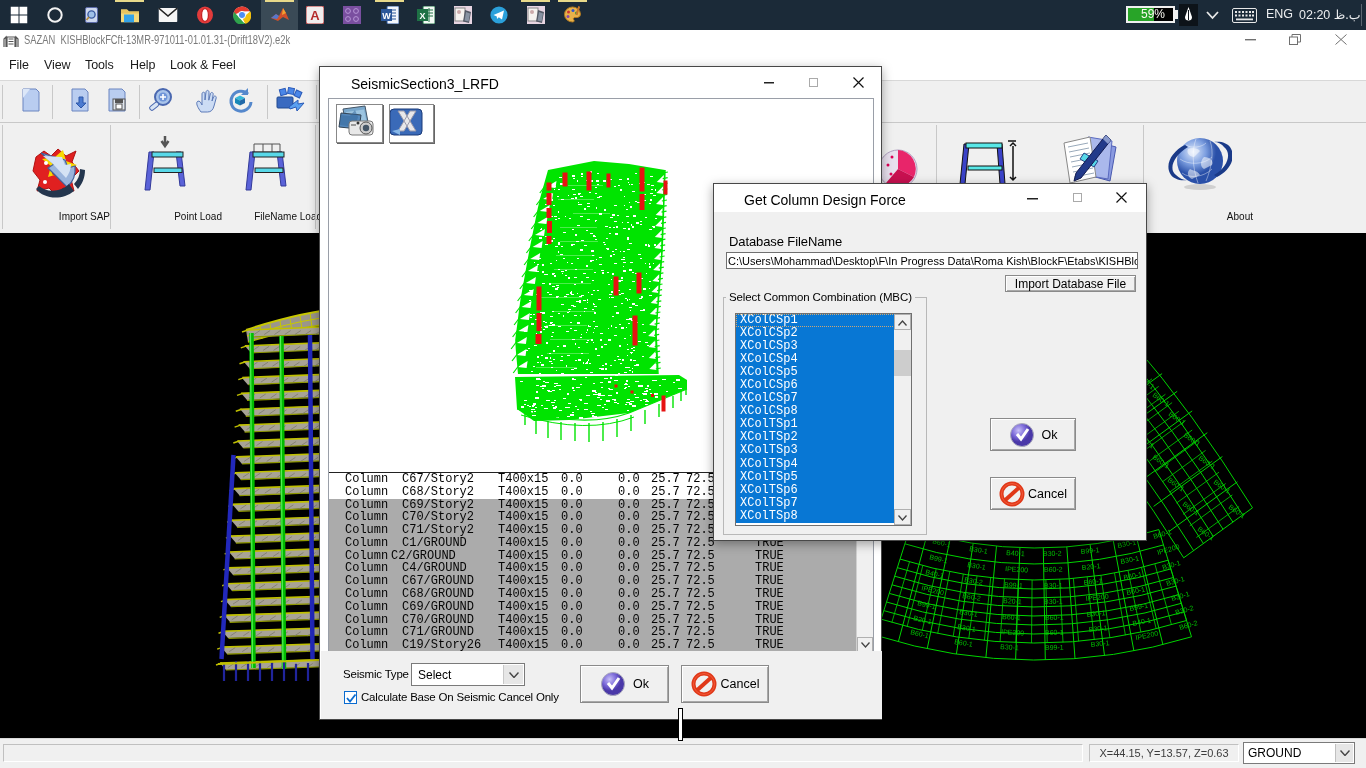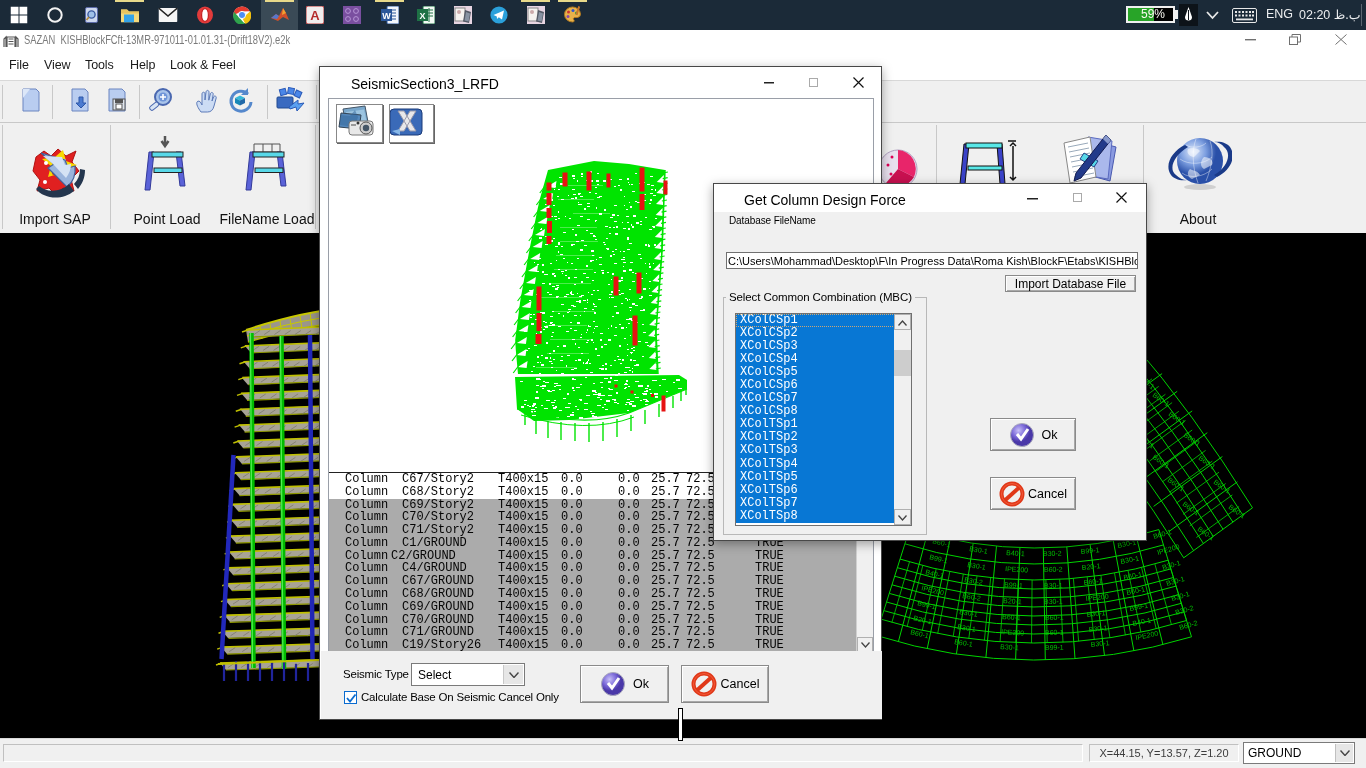--- a/index.html
+++ b/index.html
@@ -1,21 +1,21 @@
 <!DOCTYPE html>
 <html><head><meta charset="utf-8"><style>
 * { margin:0; padding:0; box-sizing:border-box; }
 html,body { width:1366px; height:768px; overflow:hidden; background:#000; font-family:"Liberation Sans",sans-serif; }
 #taskbar { position:absolute; left:0; top:0; width:1366px; height:30px; background:#1b2a38; }
 #titlebar { position:absolute; left:0; top:30px; width:1366px; height:22px; background:#fff; }
 #menubar { position:absolute; left:0; top:52px; width:1366px; height:28px; background:#fff; }
 .menuitem { position:absolute; top:6px; font-size:12.5px; color:#1a1a1a; letter-spacing:-0.1px; }
 #toolbar1 { position:absolute; left:0; top:80px; width:1366px; height:42px; background:#f0f0f0; border-top:1px solid #d8d8d8; }
 #toolbar2 { position:absolute; left:0; top:122px; width:1366px; height:111px; background:#f0f0f0; border-top:1px solid #c8c8c8; }
-.tlab { position:absolute; top:88px; text-align:center; font-size:14px; color:#111; }
+.tlab { position:absolute; top:88px; text-align:right; font-size:10px; color:#111; }
 #workspace { position:absolute; left:0; top:233px; width:1366px; height:505px; background:#000; }
 #statusbar { position:absolute; left:0; top:738px; width:1366px; height:30px; background:#f0f0f0; border-top:1px solid #dadada; }
 .sunken { position:absolute; top:5px; height:18px; background:#f0f0f0; border:1px solid #c0c0c0; border-right-color:#fff; border-bottom-color:#fff; }
 #dlg1 { position:absolute; left:319px; top:66px; width:563px; height:654px; background:#fff; border:1px solid #484848; box-shadow:0 3px 10px rgba(0,0,0,0.35); }
 #dlg2 { position:absolute; left:713px; top:183px; width:434px; height:358px; background:#f0f0f0; border:1px solid #484848; box-shadow:0 3px 10px rgba(0,0,0,0.35); }
 .dlgtitle { position:absolute; font-size:14px; color:#000; }
 .trow { position:relative; height:12.786px; font-family:"Liberation Mono",monospace; font-size:12px; color:#050505; }
 .trow span { position:absolute; top:0; line-height:12.9px; white-space:pre; }
 .li { height:13.06px; line-height:13.1px; background:#0877d4; color:#fff; font-family:"Liberation Mono",monospace; font-size:12px; padding-left:4px; }
 .lifocus { outline:1px dotted #c8a878; outline-offset:-1px; }
@@ -805,21 +805,21 @@
       <text x="1167" y="481" font-size="7" fill="#00c000" font-family="Liberation Sans, sans-serif" transform="rotate(35 1167 481)">B60-1</text>
       <text x="1213" y="483" font-size="7" fill="#00c000" font-family="Liberation Sans, sans-serif" transform="rotate(35 1213 483)">B60-1</text>
       <text x="1182" y="505" font-size="7" fill="#00c000" font-family="Liberation Sans, sans-serif" transform="rotate(35 1182 505)">B60-1</text>
       <text x="1228" y="508" font-size="7" fill="#00c000" font-family="Liberation Sans, sans-serif" transform="rotate(35 1228 508)">B60-1</text>
       <text x="1197" y="530" font-size="7" fill="#00c000" font-family="Liberation Sans, sans-serif" transform="rotate(35 1197 530)">B60-1</text>
   </svg>
 </div>
 
 <div id="statusbar">
   <div class="sunken" style="left:3px;width:1080px"></div>
-  <div class="sunken" style="left:1089px;width:150px;font-size:11px;color:#3c3c3c;text-align:center;line-height:16px">X=44.15, Y=13.57, Z=1.20</div>
+  <div class="sunken" style="left:1089px;width:150px;font-size:11px;color:#3c3c3c;text-align:center;line-height:16px">X=44.15, Y=13.57, Z=0.63</div>
   <div style="position:absolute;left:1243px;top:3px;width:112px;height:22px;background:#fff;border:1px solid #7a7a7a">
     <div style="position:absolute;left:4px;top:3px;font-size:12px;color:#000">GROUND</div>
     <div style="position:absolute;right:1px;top:1px;width:18px;height:18px;background:#e6e6e6;border-left:1px solid #c0c0c0">
       <svg style="position:absolute;left:4px;top:6px" width="10" height="6" viewBox="0 0 10 6">
           <path d="M0.5 0.5 l4.5 5 4.5-5" fill="none" stroke="#444" stroke-width="1.4"></path>
         </svg>
     </div>
   </div>
 </div>
 
@@ -1829,21 +1829,21 @@
   <div class="dlgtitle" style="left:30px;top:8px">Get Column Design Force</div>
   <svg style="position:absolute;left:313px;top:14px" width="11" height="2" viewBox="0 0 11 2">
       <rect width="11" height="1.5" fill="#222"></rect>
     </svg>
   <svg style="position:absolute;left:359px;top:9px" width="9" height="9" viewBox="0 0 9 9">
       <rect x="0.5" y="0.5" width="8" height="8" fill="none" stroke="#aaa"></rect>
     </svg>
   <svg style="position:absolute;left:402px;top:8px" width="11" height="11" viewBox="0 0 11 11">
       <path d="M0.5 0.5 L10.5 10.5 M10.5 0.5 L0.5 10.5" stroke="#111" stroke-width="1.2"></path>
     </svg>
-  <div style="position:absolute;left:15px;top:31px;font-size:10px;letter-spacing:-0.1px">Database FileName</div>
+  <div style="position:absolute;left:15px;top:50px;font-size:13px;letter-spacing:-0.1px">Database FileName</div>
   <div style="position:absolute;left:12px;top:68px;width:412px;height:17px;background:#fff;border:1px solid #707070;overflow:hidden">
     <div style="position:absolute;left:1px;top:1.5px;font-size:11px;white-space:nowrap">C:\Users\Mohammad\Desktop\F\In Progress Data\Roma Kish\BlockF\Etabs\KISHBlockFCft</div>
   </div>
   <div class="btn97" style="left:291px;top:91px;width:131px;height:17px;font-size:12px">Import Database File</div>
   <div style="position:absolute;left:9px;top:113px;width:204px;height:238px;border:1px solid #b8b8b8"></div>
   <div style="position:absolute;left:12px;top:107px;background:#f0f0f0;padding:0 3px;font-size:11.5px;letter-spacing:-0.1px">Select Common Combination (MBC)</div>
   <div style="position:absolute;left:21px;top:129px;width:177px;height:213px;background:#fff;border:1px solid #707070">
     <div class="li lifocus">XColCSp1</div>
       <div class="li">XColCSp2</div>
       <div class="li">XColCSp3</div>

